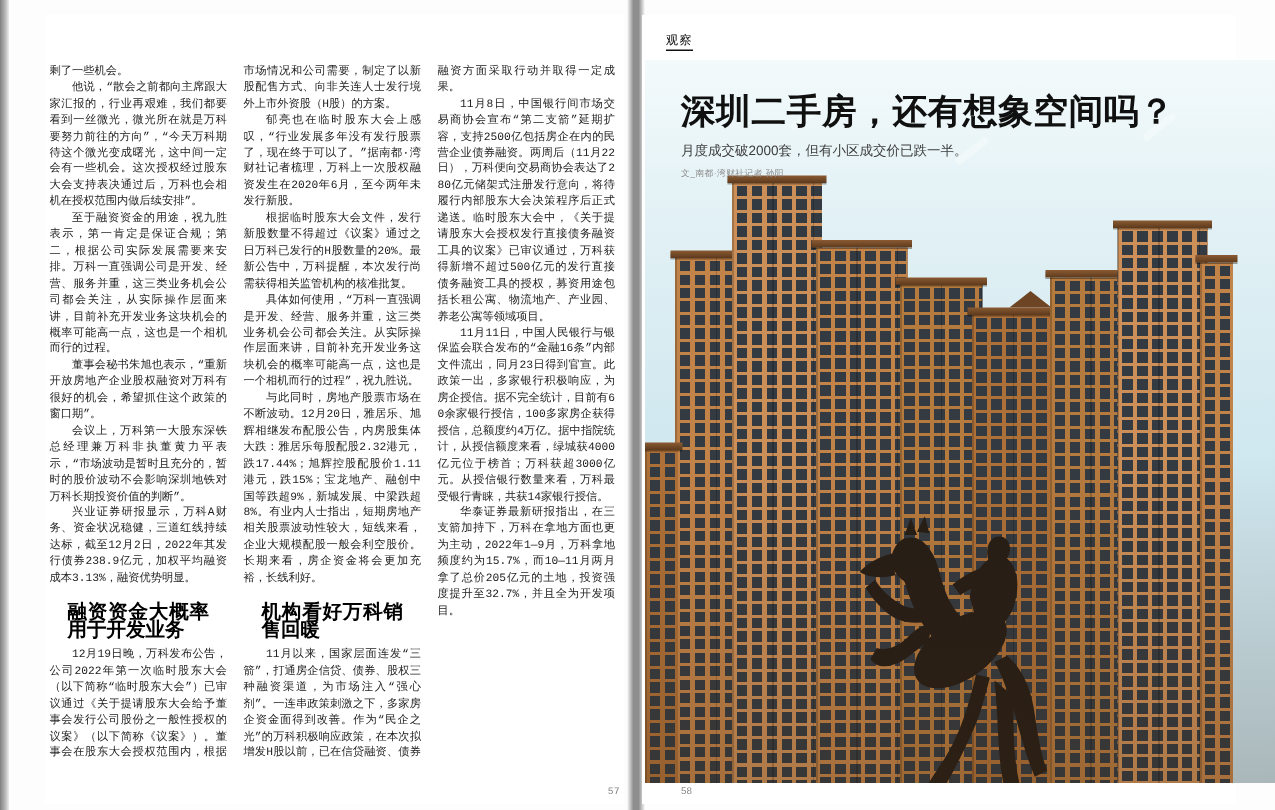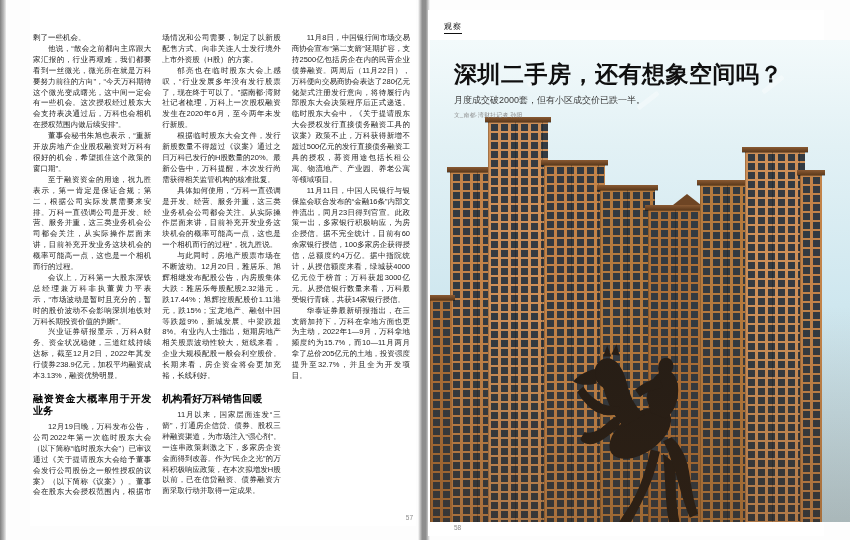--- a/index.html
+++ b/index.html
@@ -5,27 +5,27 @@
   html,body{margin:0;padding:0;}
   .spread{position:relative;width:850px;height:540px;background:#fdfdfd;overflow:hidden;
           font-family:"Liberation Sans","DejaVu Sans",sans-serif;}
   
   .book-edge{position:absolute;left:0;top:0;width:6px;height:540px;
              background:linear-gradient(to right,#808080,#b9b9b9 60%,#ececec);}
   .spine{position:absolute;left:418px;top:0;width:12px;height:540px;
          background:linear-gradient(to right,rgba(150,150,150,0),#8e8e8e 35%,#8e8e8e 65%,rgba(150,150,150,0));}
 
   
-  .page-left{position:absolute;left:30px;top:0;width:386px;height:526px;background:#fff;}
+  .page-left{position:absolute;left:30px;top:10px;width:386px;height:526px;background:#fff;font-family:Liberation Mono, monospace;}
   .article-cols{position:absolute;left:3px;top:33px;width:377px;height:470px;overflow:hidden;
                 column-count:3;column-gap:11px;column-fill:auto;
                 font-size:7.5px;line-height:10.9px;color:#1d1d1d;text-align:justify;}
   .col-para{margin:0;text-indent:2em;word-break:break-all;}
   .col-para.no-indent{text-indent:0;}
-  .col-heading{font-size:10px;line-height:12px;margin:11px 0 5px;color:#000;font-weight:bold;}
+  .col-heading{font-size:13px;line-height:12px;margin:11px 12px 5px;color:#000;font-weight:bold;}
   .pagenum{position:absolute;font-size:6.5px;color:#8a8a8a;top:514px;}
   .pagenum-left{right:3px;}
   .pagenum-right{left:26px;}
 
   
   .page-right{position:absolute;left:428px;top:10px;width:396px;height:526px;background:#fff;}
   .section-tag{position:absolute;left:16px;top:11px;font-size:8px;font-weight:normal;color:#000;
                border-bottom:1.5px solid #111;padding-bottom:1px;letter-spacing:1px;}
   .photo{position:absolute;left:2px;top:30px;width:460px;height:482px;overflow:hidden;
          background:linear-gradient(180deg,#f3fafb 0%,#e2f1f5 22%,#cfe7ef 55%,#c5dfe9 100%);}
@@ -57,33 +57,33 @@
 </head>
 <body>
 
 <div class="spread">
   <div class="book-edge"></div>
 
   <div class="page-left">
     <div class="article-cols">
         <p class="col-para no-indent">剩了一些机会。</p>
         <p class="col-para">他说，“散会之前都向主席跟大家汇报的，行业再艰难，我们都要看到一丝微光，微光所在就是万科要努力前往的方向”，“今天万科期待这个微光变成曙光，这中间一定会有一些机会。这次授权经过股东大会支持表决通过后，万科也会相机在授权范围内做后续安排”。</p>
+        <p class="col-para">至于融资资金的用途，祝九胜表示，第一肯定是保证合规；第二，根据公司实际发展需要来安排。万科一直强调公司是开发、经营、服务并重，这三类业务机会公司都会关注，从实际操作层面来讲，目前补充开发业务这块机会的概率可能高一点，这也是一个相机而行的过程。</p>
         <p class="col-para">董事会秘书朱旭也表示，“重新开放房地产企业股权融资对万科有很好的机会，希望抓住这个政策的窗口期”。</p>
-        <p class="col-para">至于融资资金的用途，祝九胜表示，第一肯定是保证合规；第二，根据公司实际发展需要来安排。万科一直强调公司是开发、经营、服务并重，这三类业务机会公司都会关注，从实际操作层面来讲，目前补充开发业务这块机会的概率可能高一点，这也是一个相机而行的过程。</p>
         <p class="col-para">会议上，万科第一大股东深铁总经理兼万科非执董黄力平表示，“市场波动是暂时且充分的，暂时的股价波动不会影响深圳地铁对万科长期投资价值的判断”。</p>
         <p class="col-para">兴业证券研报显示，万科A财务、资金状况稳健，三道红线持续达标，截至12月2日，2022年其发行债券238.9亿元，加权平均融资成本3.13%，融资优势明显。</p>
         <h3 class="col-heading">融资资金大概率用于开发业务</h3>
         <p class="col-para">12月19日晚，万科发布公告，公司2022年第一次临时股东大会（以下简称“临时股东大会”）已审议通过《关于提请股东大会给予董事会发行公司股份之一般性授权的议案》（以下简称《议案》）。董事会在股东大会授权范围内，根据市场情况和公司需要，制定了以新股配售方式、向非关连人士发行境外上市外资股（H股）的方案。</p>
         <p class="col-para">郁亮也在临时股东大会上感叹，“行业发展多年没有发行股票了，现在终于可以了。”据南都·湾财社记者梳理，万科上一次股权融资发生在2020年6月，至今两年未发行新股。</p>
         <p class="col-para">根据临时股东大会文件，发行新股数量不得超过《议案》通过之日万科已发行的H股数量的20%。最新公告中，万科提醒，本次发行尚需获得相关监管机构的核准批复。</p>
         <p class="col-para">具体如何使用，“万科一直强调是开发、经营、服务并重，这三类业务机会公司都会关注。从实际操作层面来讲，目前补充开发业务这块机会的概率可能高一点，这也是一个相机而行的过程”，祝九胜说。</p>
         <p class="col-para">与此同时，房地产股票市场在不断波动。12月20日，雅居乐、旭辉相继发布配股公告，内房股集体大跌：雅居乐每股配股2.32港元，跌17.44%；旭辉控股配股价1.11港元，跌15%；宝龙地产、融创中国等跌超9%，新城发展、中梁跌超8%。有业内人士指出，短期房地产相关股票波动性较大，短线来看，企业大规模配股一般会利空股价。长期来看，房企资金将会更加充裕，长线利好。</p>
         <h3 class="col-heading">机构看好万科销售回暖</h3>
         <p class="col-para">11月以来，国家层面连发“三箭”，打通房企信贷、债券、股权三种融资渠道，为市场注入“强心剂”。一连串政策刺激之下，多家房企资金面得到改善。作为“民企之光”的万科积极响应政策，在本次拟增发H股以前，已在信贷融资、债券融资方面采取行动并取得一定成果。</p>
-        <p class="col-para">11月8日，中国银行间市场交易商协会宣布“第二支箭”延期扩容，支持2500亿包括房企在内的民营企业债券融资。两周后（11月22日），万科便向交易商协会表达了280亿元储架式注册发行意向，将待履行内部股东大会决策程序后正式递送。临时股东大会中，《关于提请股东大会授权发行直接债务融资工具的议案》政策不止，万科获得新增不超过500亿元的发行直接债务融资工具的授权，募资用途包括长租公寓、物流地产、产业园、养老公寓等领域项目。</p>
+        <p class="col-para">11月8日，中国银行间市场交易商协会宣布“第二支箭”延期扩容，支持2500亿包括房企在内的民营企业债券融资。两周后（11月22日），万科便向交易商协会表达了280亿元储架式注册发行意向，将待履行内部股东大会决策程序后正式递送。临时股东大会中，《关于提请股东大会授权发行直接债务融资工具的议案》已审议通过，万科获得新增不超过500亿元的发行直接债务融资工具的授权，募资用途包括长租公寓、物流地产、产业园、养老公寓等领域项目。</p>
         <p class="col-para">11月11日，中国人民银行与银保监会联合发布的“金融16条”内部文件流出，同月23日得到官宣。此政策一出，多家银行积极响应，为房企授信。据不完全统计，目前有60余家银行授信，100多家房企获得授信，总额度约4万亿。据中指院统计，从授信额度来看，绿城获4000亿元位于榜首；万科获超3000亿元。从授信银行数量来看，万科最受银行青睐，共获14家银行授信。</p>
         <p class="col-para">华泰证券最新研报指出，在三支箭加持下，万科在拿地方面也更为主动，2022年1—9月，万科拿地频度约为15.7%，而10—11月两月拿了总价205亿元的土地，投资强度提升至32.7%，并且全为开发项目。</p>
       </div>
     <div class="pagenum pagenum-left">57</div>
   </div>
 
   <div class="spine"></div>
 
   <div class="page-right">
     <div class="section-tag">观察</div>

